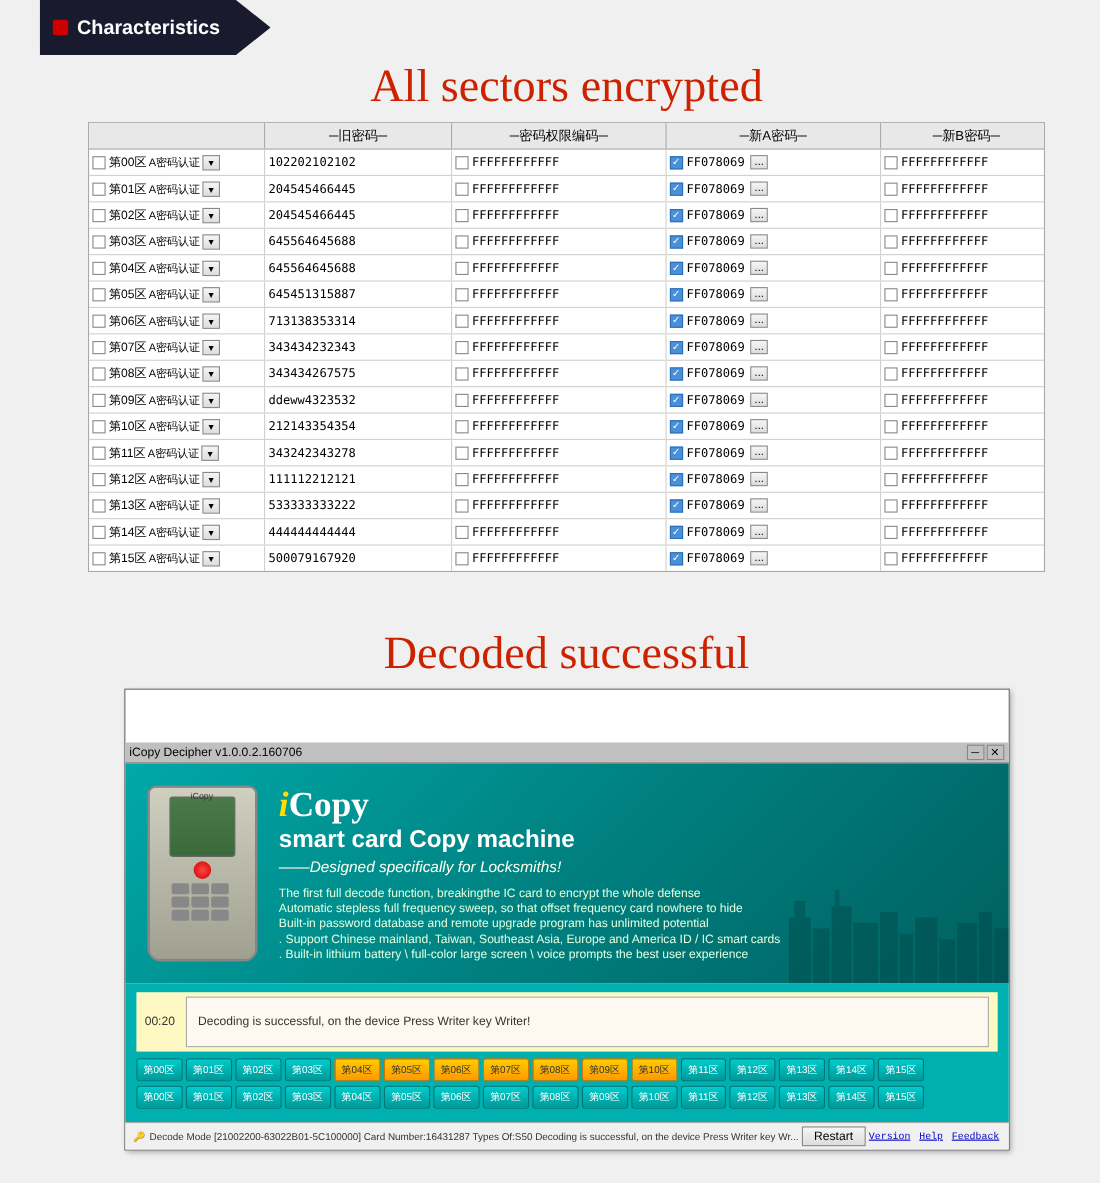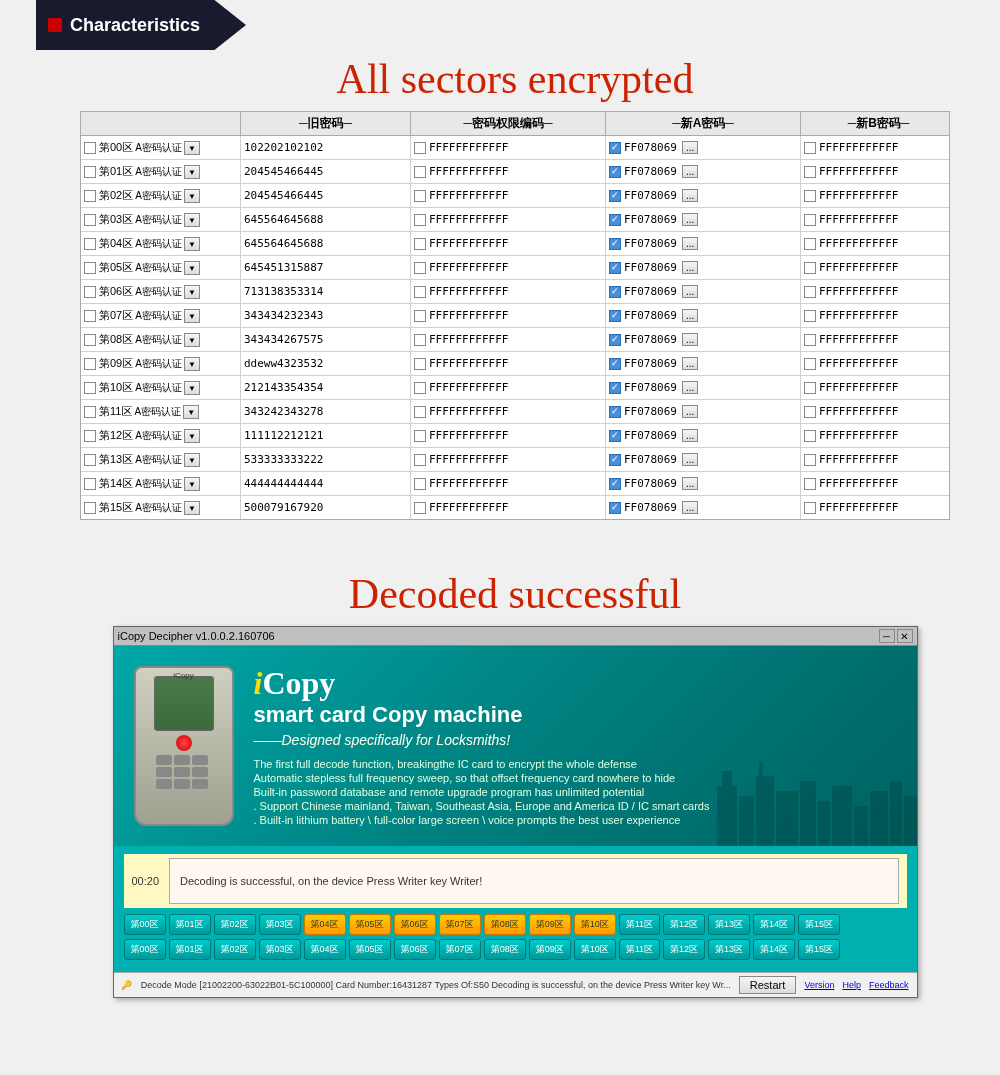--- a/index.html
+++ b/index.html
@@ -66,21 +66,20 @@
       width: 870px;
       margin: 0 auto;
     }
 
     
     .table-header {
       display: grid;
       grid-template-columns: 160px 170px 195px 195px 155px;
       background: #e8e8e8;
       border-bottom: 1px solid #aaa;
-      font-weight: bold;
     }
     .col-header {
       text-align: center;
       font-size: 12px;
       padding: 3px 4px;
       border-right: 1px solid #aaa;
       font-family: 'SimSun', Arial, sans-serif;
     }
     .col-header:last-child { border-right: none; }
 
@@ -182,20 +181,21 @@
       box-shadow: 2px 2px 5px rgba(0,0,0,0.3);
     }
     .icopy-titlebar {
       background: #c0c0c0;
       display: flex;
       align-items: center;
       justify-content: space-between;
       padding: 2px 4px;
       font-size: 11px;
       border-bottom: 1px solid #888;
+      margin-top: 48px;
     }
     .icopy-titlebar-title {
       font-size: 11px;
       font-family: Arial, sans-serif;
     }
     .icopy-titlebar-btns {
       display: flex;
       gap: 2px;
     }
     .titlebar-btn {
@@ -375,20 +375,21 @@
       padding: 3px 8px;
       font-size: 9px;
       color: #333;
       display: flex;
       align-items: center;
       justify-content: space-between;
     }
     .icopy-bottom-links {
       display: flex;
       gap: 8px;
+      font-family: Liberation Mono, monospace;
     }
     .icopy-bottom-link {
       color: #0000cc;
       font-size: 9px;
       text-decoration: underline;
       cursor: pointer;
     }
     .restart-btn {
       background: linear-gradient(to bottom, #f5f5f5, #ddd);
       border: 1px solid #888;

